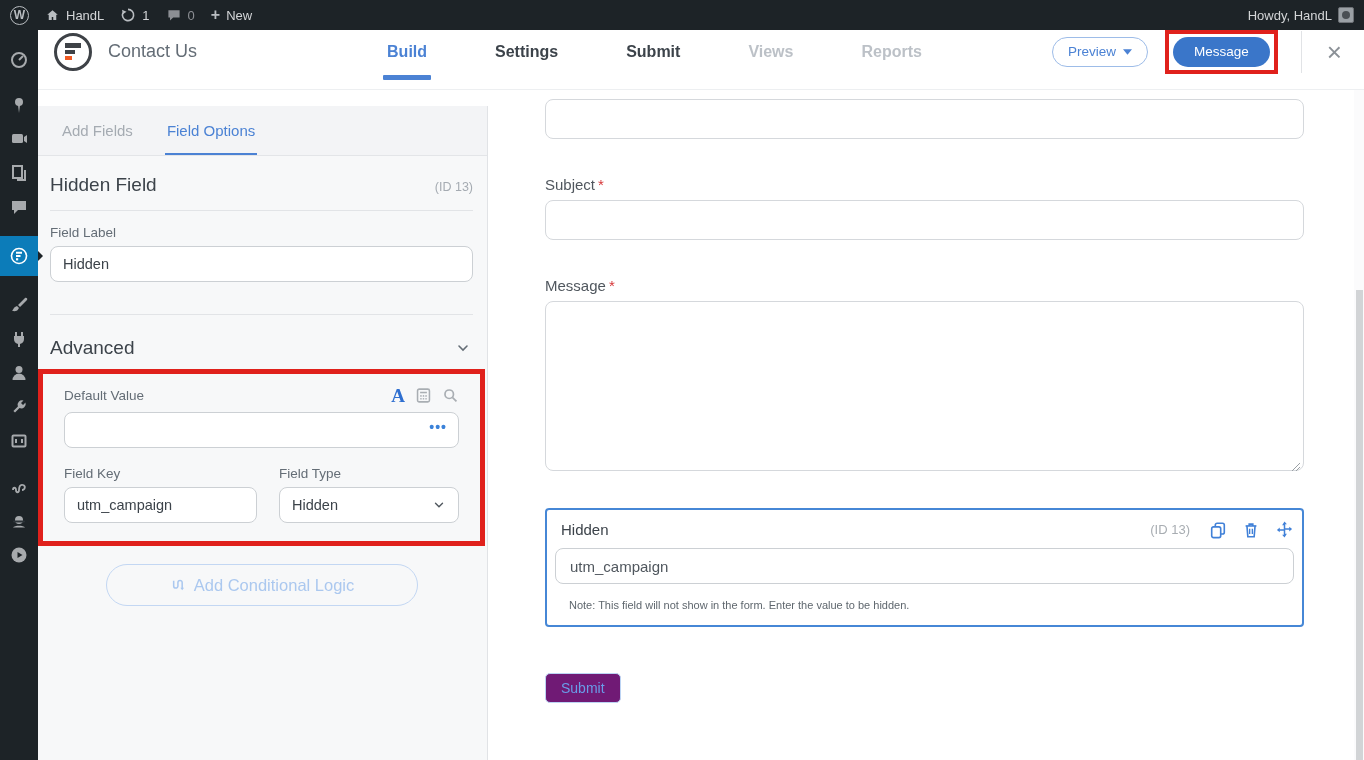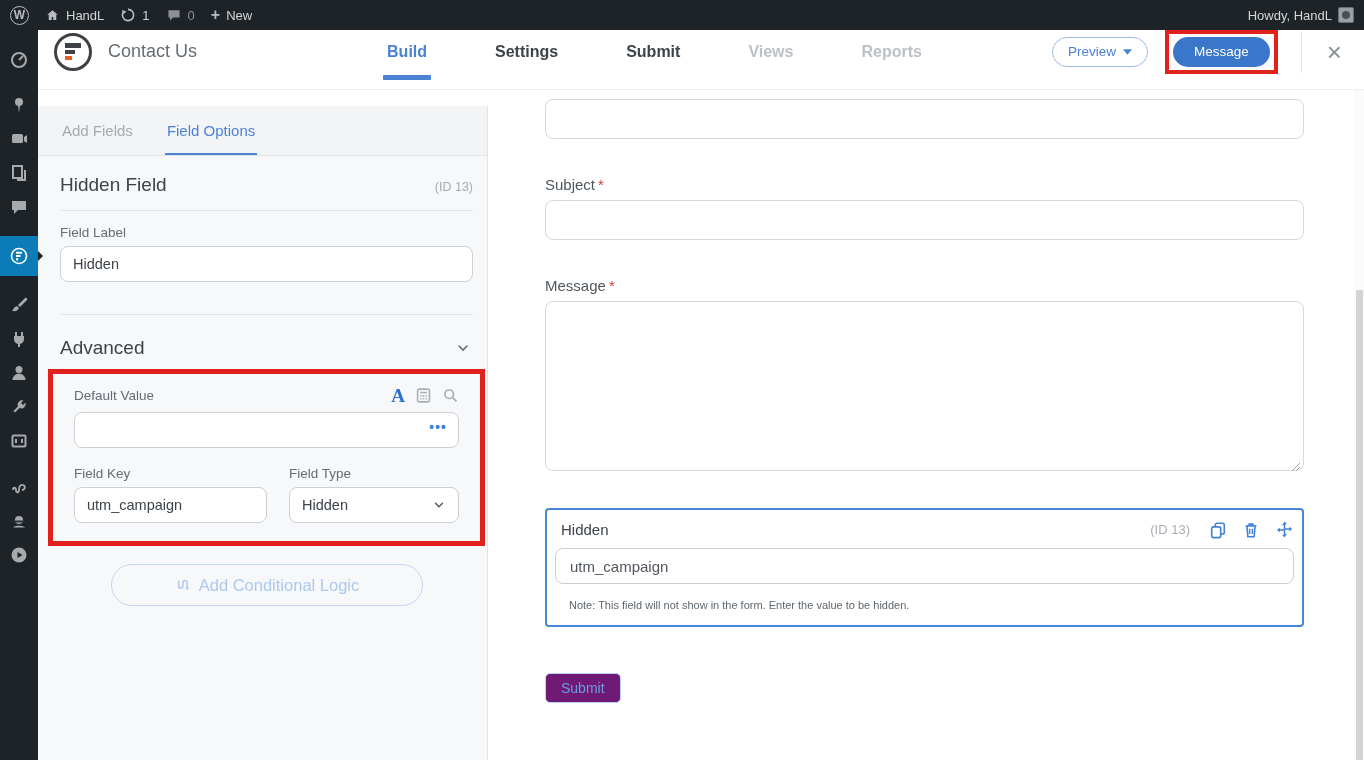--- a/index.html
+++ b/index.html
@@ -55,21 +55,21 @@
   .close-x { font-size:26px; color:#8b9197; cursor:pointer; padding:0 8px; line-height:1; }
 
   
   .panel { position:absolute; left:38px; top:106px; width:450px; height:670px; background:#f7f8f9;
     border-right:1px solid #e1e3e6; z-index:20; }
   .panel-tabs { height:50px; background:#f3f4f6; border-bottom:1px solid #e3e5e8; display:flex;
     align-items:stretch; gap:34px; padding-left:24px; }
   .ptab { display:flex; align-items:center; font-size:15px; color:#a5abb2; cursor:pointer; position:relative; }
   .ptab.active { color:#4b82d4; }
   .ptab.active::after { content:""; position:absolute; left:-2px; right:-2px; bottom:0; height:2px; background:#4b82d4; }
-  .panel-body { padding:14px 14px 0 22px; }
+  .panel-body { padding:14px 14px 0 12px; }
   .ph-row { display:flex; align-items:baseline; justify-content:space-between; padding:4px 0 14px 0; }
   .ph-title { font-size:19px; color:#3c434a; }
   .ph-id { font-size:12.5px; color:#a5abb2; }
   .p-hr { border:none; border-top:1px solid #e2e4e7; margin:0 0 14px 0; }
   .p-label { font-size:13.5px; color:#646d76; margin-bottom:6px; }
   .p-input { width:100%; height:36px; border:1px solid #ccd0d4; border-radius:8px; background:#fff;
     padding:0 12px; font-size:14.5px; color:#3c434a; font-family:"Liberation Sans",sans-serif; }
   .fl-group { margin-bottom:32px; }
   .adv-row { display:flex; align-items:center; justify-content:space-between; padding:8px 2px 8px 0; }
   .adv-title { font-size:19px; color:#3c434a; }

